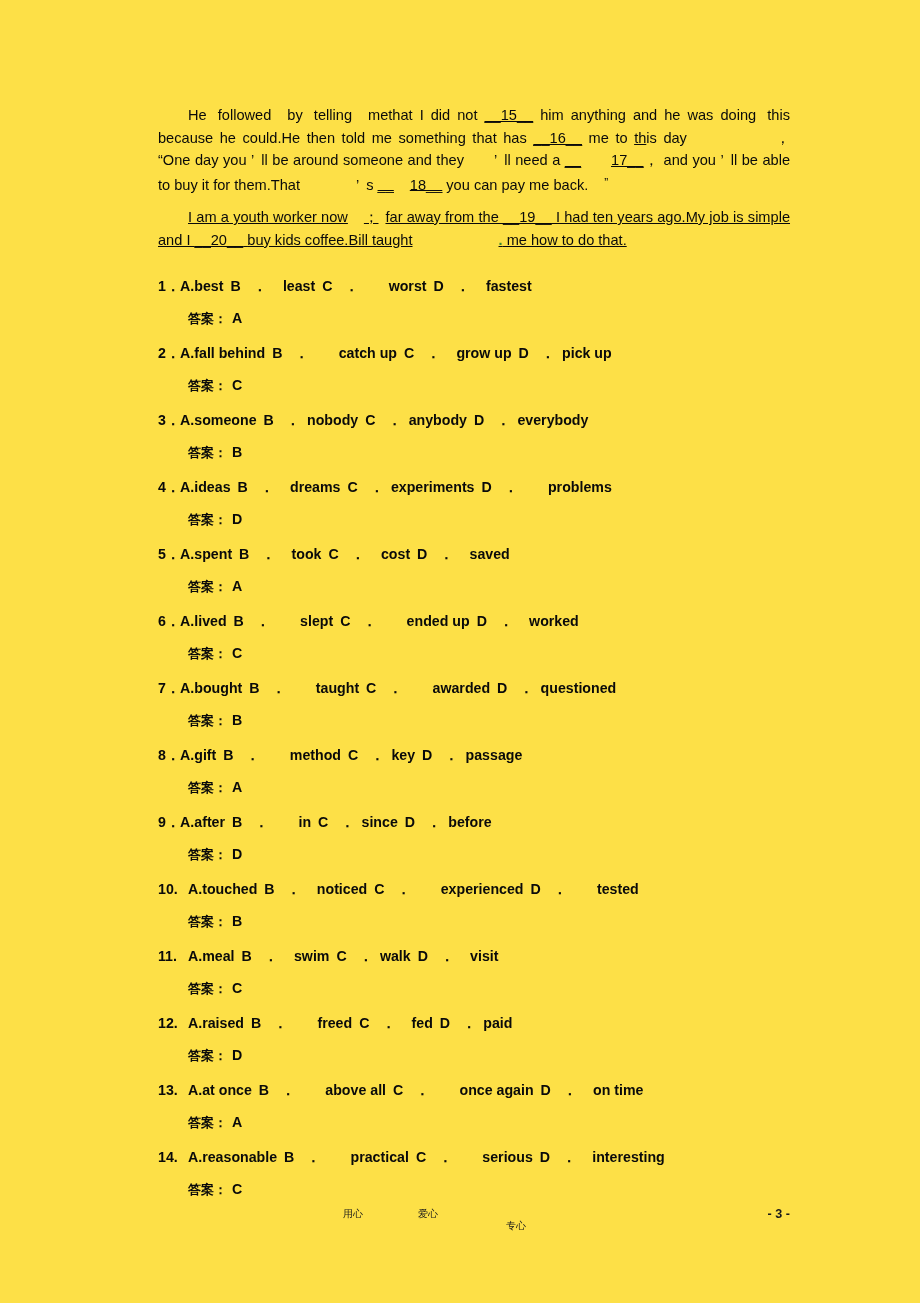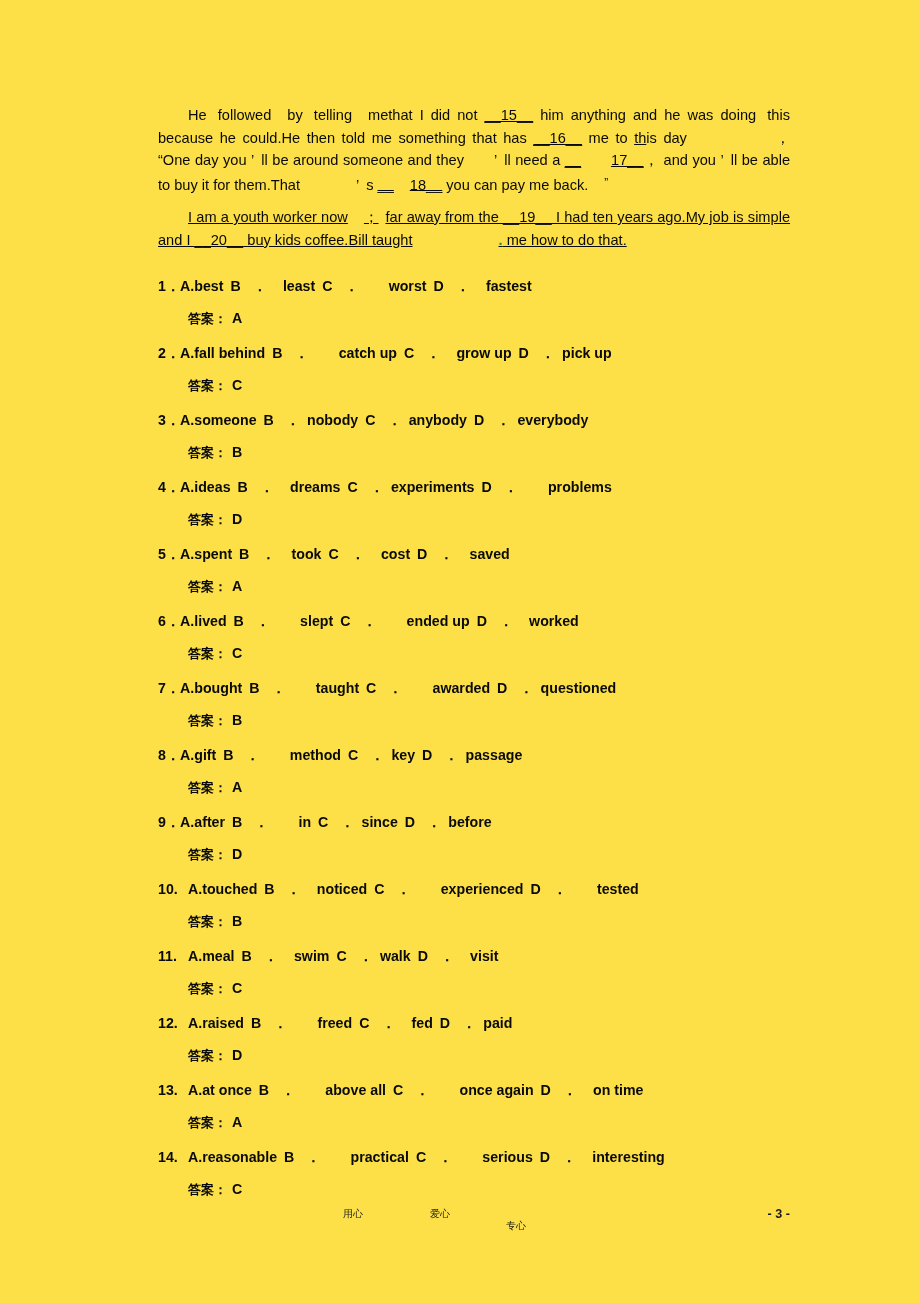--- a/index.html
+++ b/index.html
@@ -93,21 +93,21 @@
   .footer-inner {
     position: relative;
     height: 18px;
   }
   .f-word {
     position: absolute;
     font-family: "DejaVu Sans", "Liberation Sans", sans-serif;
     font-size: 10px;
   }
   .f1 { left: 185px; }
-  .f2 { left: 272px; }
+  .f2 { left: 260px; }
   .f3 { left: 348px; margin-top: 12px; }
   .f-page {
     position: absolute;
     right: 0;
     font-size: 12.6px;
     font-weight: bold;
   }
 </style>
 </head>
 <body>

